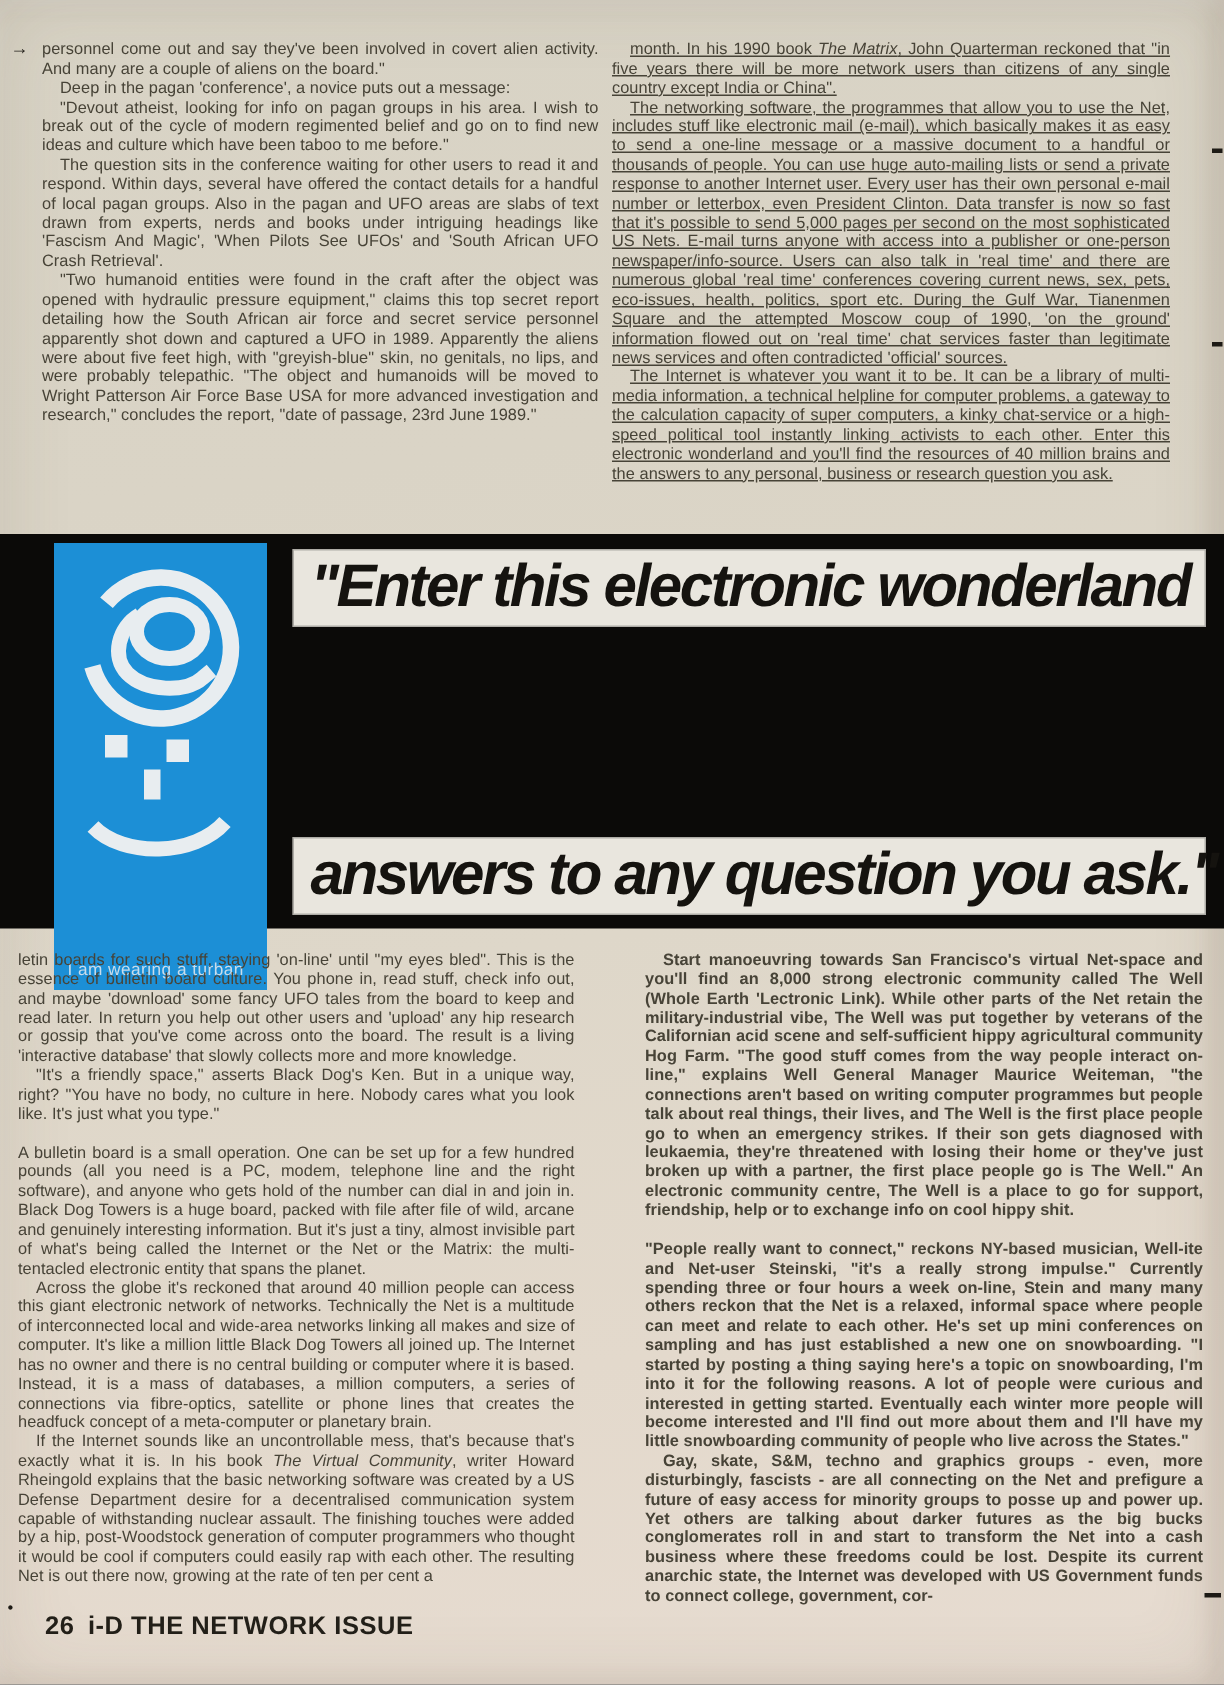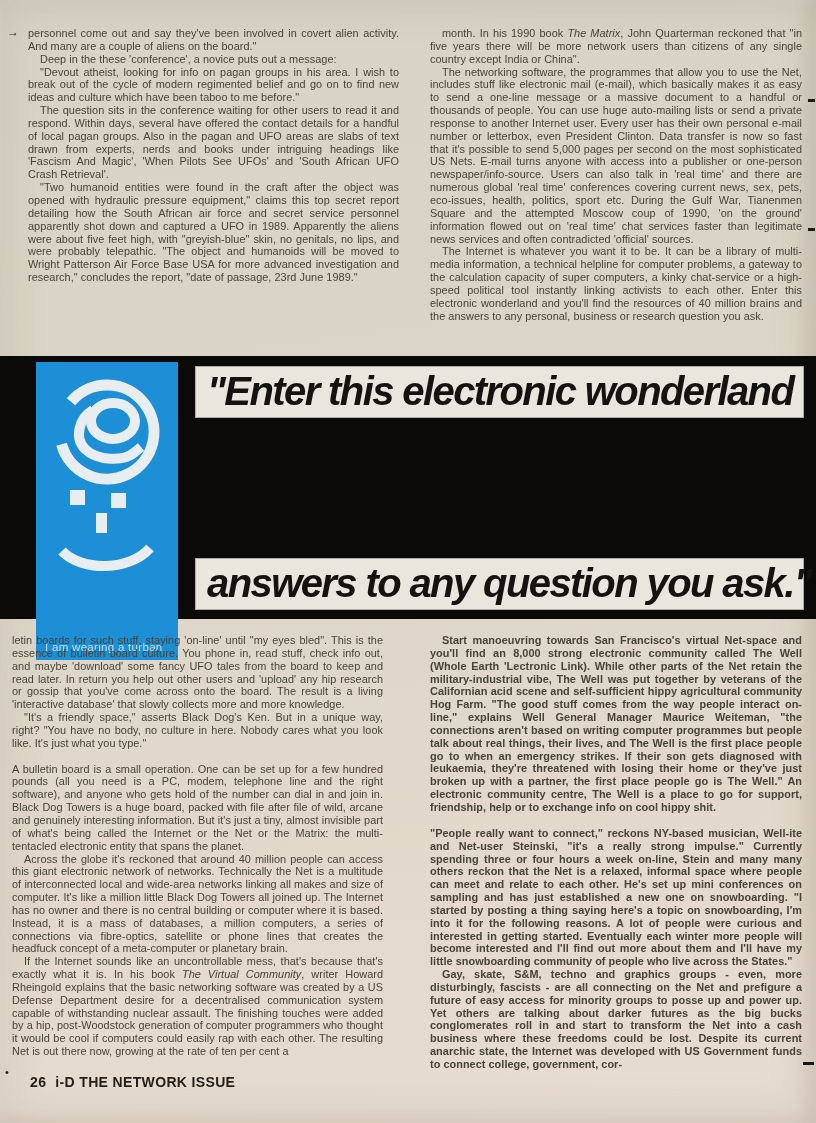--- a/index.html
+++ b/index.html
@@ -12,21 +12,21 @@
   .col{
     position:absolute;
     font-size:10.9px;line-height:12.85px;color:#474337;
     text-align:justify;letter-spacing:.04px;
   }
   .col p{margin:0;text-indent:12px;}
   .col p.noindent{text-indent:0;}
   .col p.gap{margin-top:13px;}
   .it{font-style:italic;}
   .tl{left:28px;top:27px;width:371px;}
-  .tr{left:430px;top:27px;width:372px;}
+  .tr{left:408px;top:27px;width:372px;text-decoration:underline;}
   .bl{left:12px;top:634px;width:371px;}
   .br{left:430px;top:634px;width:372px;font-weight:bold;}
   .jump-arrow{
     position:absolute;left:-21px;top:-1px;
     font-weight:bold;font-size:12px;color:#1d1a15;text-indent:0;
   }
   .band{position:absolute;left:0;top:356px;width:816px;height:263px;background:#0b0a08;}
   .bluebox{position:absolute;left:36px;top:6px;width:142px;height:298px;background:#1c8fd6;}
   .bluebox svg{display:block;}
   .caption{
@@ -38,37 +38,37 @@
     box-shadow:0 0 0 1px rgba(0,0,0,.25) inset;
   }
   .strip .qline{
     display:block;padding:0 12px;line-height:51px;
     font-weight:bold;font-style:italic;font-size:40px;letter-spacing:-1.6px;
     color:#15130f;text-align:justify;text-align-last:justify;white-space:nowrap;
   }
   .s0{top:10px}.s1{top:74px}.s2{top:138px}.s3{top:202px}
   .footer{
     position:absolute;left:30px;top:1074px;
-    font-size:14px;font-weight:bold;color:#221f18;letter-spacing:.35px;
+    font-size:17px;font-weight:bold;color:#221f18;letter-spacing:.35px;
   }
   .footer .mag{margin-left:9px;}
   .margin-bullet{position:absolute;left:5px;top:1066px;font-size:11px;color:#1d1a15;}
   .pmark{position:absolute;background:#1d1a15;}
   .pm1{right:1px;top:99px;width:7px;height:3px;}
   .pm2{right:1px;top:228px;width:7px;height:3px;}
   .pm3{right:2px;top:1062px;width:11px;height:3px;}
 </style>
 </head>
 <body>
 
 <div class="page">
 
   <div class="col tl">
     <p class="noindent" style="position:relative;"><span class="jump-arrow">→</span><span>personnel come out and say they've been involved in covert alien activity. And many are a couple of aliens on the board."</span></p>
-    <p>Deep in the these 'conference', a novice puts out a message:</p>
+    <p>Deep in the pagan 'conference', a novice puts out a message:</p>
     <p>"Devout atheist, looking for info on pagan groups in his area. I wish to break out of the cycle of modern regimented belief and go on to find new ideas and culture which have been taboo to me before."</p>
     <p>The question sits in the conference waiting for other users to read it and respond. Within days, several have offered the contact details for a handful of local pagan groups. Also in the pagan and UFO areas are slabs of text drawn from experts, nerds and books under intriguing headings like 'Fascism And Magic', 'When Pilots See UFOs' and 'South African UFO Crash Retrieval'.</p>
     <p>"Two humanoid entities were found in the craft after the object was opened with hydraulic pressure equipment," claims this top secret report detailing how the South African air force and secret service personnel apparently shot down and captured a UFO in 1989. Apparently the aliens were about five feet high, with "greyish-blue" skin, no genitals, no lips, and were probably telepathic. "The object and humanoids will be moved to Wright Patterson Air Force Base USA for more advanced investigation and research," concludes the report, "date of passage, 23rd June 1989."</p>
   </div>
 
   <div class="col tr">
     <p><span>month. In his 1990 book </span><span class="it">The Matrix</span><span>, John Quarterman reckoned that "in five years there will be more network users than citizens of any single country except India or China".</span></p>
     <p>The networking software, the programmes that allow you to use the Net, includes stuff like electronic mail (e-mail), which basically makes it as easy to send a one-line message or a massive document to a handful or thousands of people. You can use huge auto-mailing lists or send a private response to another Internet user. Every user has their own personal e-mail number or letterbox, even President Clinton. Data transfer is now so fast that it's possible to send 5,000 pages per second on the most sophisticated US Nets. E-mail turns anyone with access into a publisher or one-person newspaper/info-source. Users can also talk in 'real time' and there are numerous global 'real time' conferences covering current news, sex, pets, eco-issues, health, politics, sport etc. During the Gulf War, Tianenmen Square and the attempted Moscow coup of 1990, 'on the ground' information flowed out on 'real time' chat services faster than legitimate news services and often contradicted 'official' sources.</p>
     <p>The Internet is whatever you want it to be. It can be a library of multi-media information, a technical helpline for computer problems, a gateway to the calculation capacity of super computers, a kinky chat-service or a high-speed political tool instantly linking activists to each other. Enter this electronic wonderland and you'll find the resources of 40 million brains and the answers to any personal, business or research question you ask.</p>
   </div>

